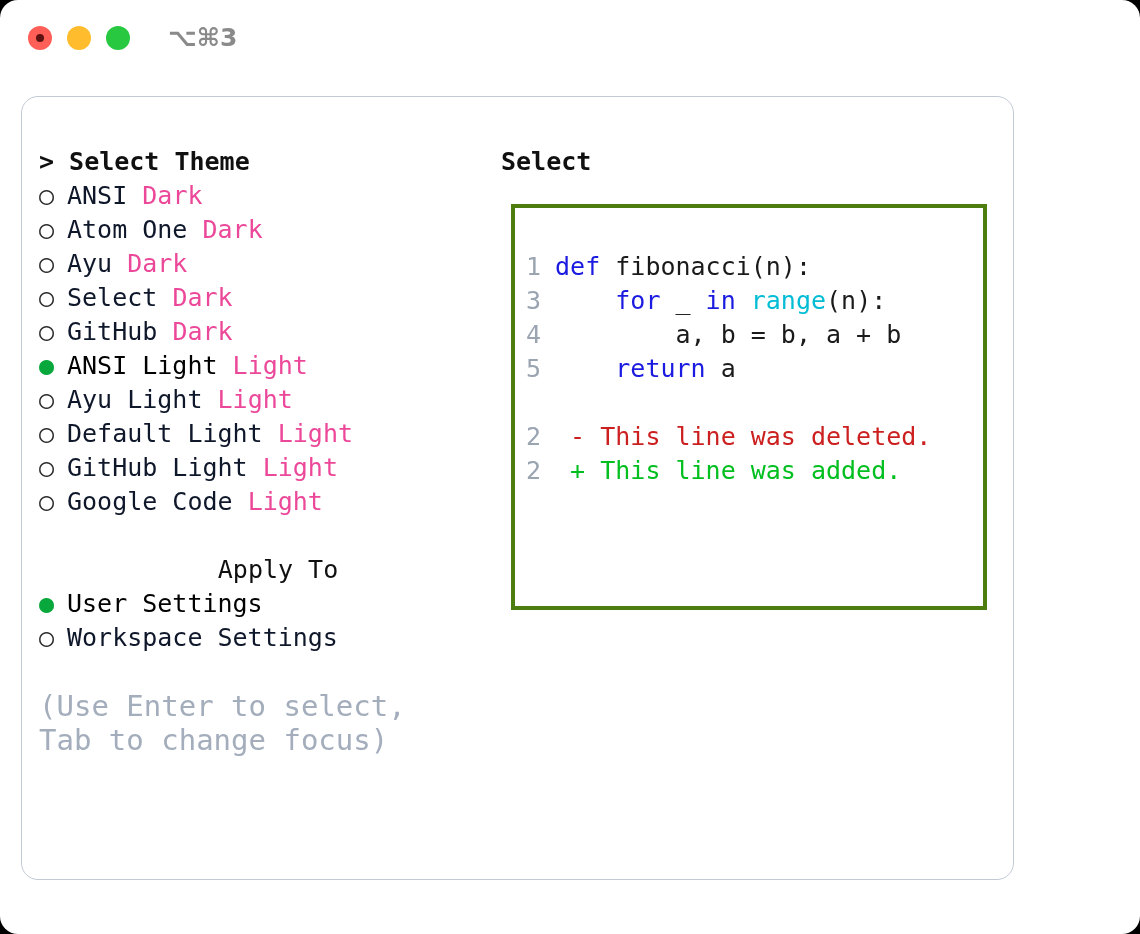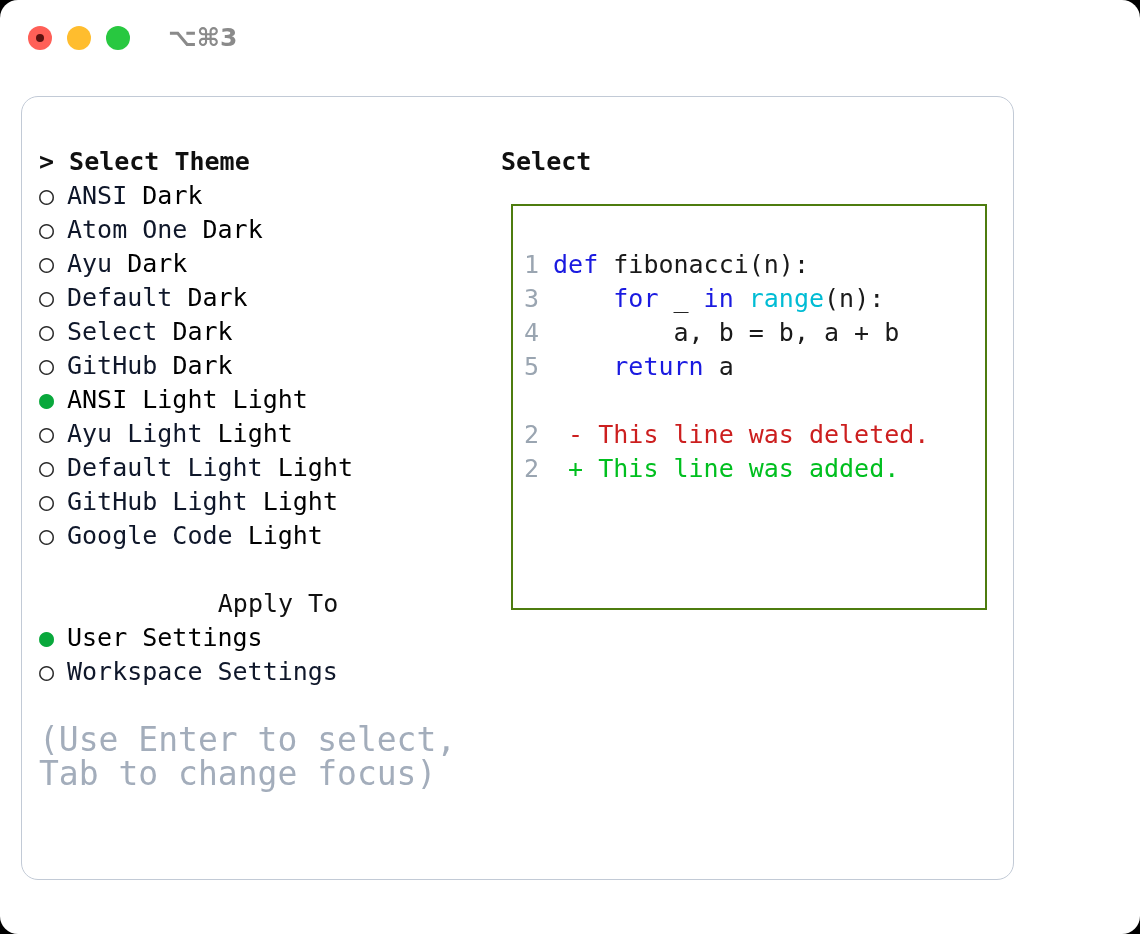--- a/index.html
+++ b/index.html
@@ -116,35 +116,35 @@
     white-space: pre;
   }
   .opt .bullet {
     display: inline-block;
     width: 28px;
     color: #2b2b2b;
   }
   .opt .bullet.filled { color: #09a83c; }
   .opt .label { color: #0f172a; }
   .opt.selected .label { color: #000000; }
-  .opt .tag { color: #000000; }
+  .opt .tag { color: #ec4899; }
 
   .group-label {
     font-size: 25px;
     line-height: 34px;
     color: #101010;
     white-space: pre;
     padding-left: 28px;
     text-align: center;
   }
 
   .spacer-sm { height: 34px; }
 
   .hint {
-    font-size: 33px;
+    font-size: 29px;
     line-height: 34px;
     color: #a3adbb;
     width: 420px;
     word-spacing: 0px;
   }
 
   
   .right-col {
     position: absolute;
     left: 479px;
@@ -156,21 +156,21 @@
     font-weight: bold;
     color: #101010;
     line-height: 34px;
   }
   .code-panel {
     position: absolute;
     left: 10px;
     top: 59px;
     width: 476px;
     height: 406px;
-    border: 2px solid #4d7c0f;
+    border: 4px solid #4d7c0f;
     box-sizing: border-box;
     background: #ffffff;
   }
   .code-inner {
     position: absolute;
     left: 11px;
     top: 42px;
     right: 8px;
   }
   .cline {
@@ -212,21 +212,20 @@
     <div class="columns">
 
       <div class="left-col">
 
         <div class="heading">&gt; Select Theme</div>
 
         <div id="theme-list">
             <div class="opt"><span class="bullet">○</span><span class="label">ANSI</span><span> </span><span class="tag">Dark</span></div>
             <div class="opt"><span class="bullet">○</span><span class="label">Atom One</span><span> </span><span class="tag">Dark</span></div>
             <div class="opt"><span class="bullet">○</span><span class="label">Ayu</span><span> </span><span class="tag">Dark</span></div>
-            <div class="opt"><span class="bullet">○</span><span class="label">Default</span><span> </span><span class="tag">Dark</span></div>
             <div class="opt"><span class="bullet">○</span><span class="label">Select</span><span> </span><span class="tag">Dark</span></div>
             <div class="opt"><span class="bullet">○</span><span class="label">GitHub</span><span> </span><span class="tag">Dark</span></div>
             <div class="opt selected"><span class="bullet filled">●</span><span class="label">ANSI Light</span><span> </span><span class="tag">Light</span></div>
             <div class="opt"><span class="bullet">○</span><span class="label">Ayu Light</span><span> </span><span class="tag">Light</span></div>
             <div class="opt"><span class="bullet">○</span><span class="label">Default Light</span><span> </span><span class="tag">Light</span></div>
             <div class="opt"><span class="bullet">○</span><span class="label">GitHub Light</span><span> </span><span class="tag">Light</span></div>
             <div class="opt"><span class="bullet">○</span><span class="label">Google Code</span><span> </span><span class="tag">Light</span></div>
           </div>
 
         <div class="spacer-sm"></div>

